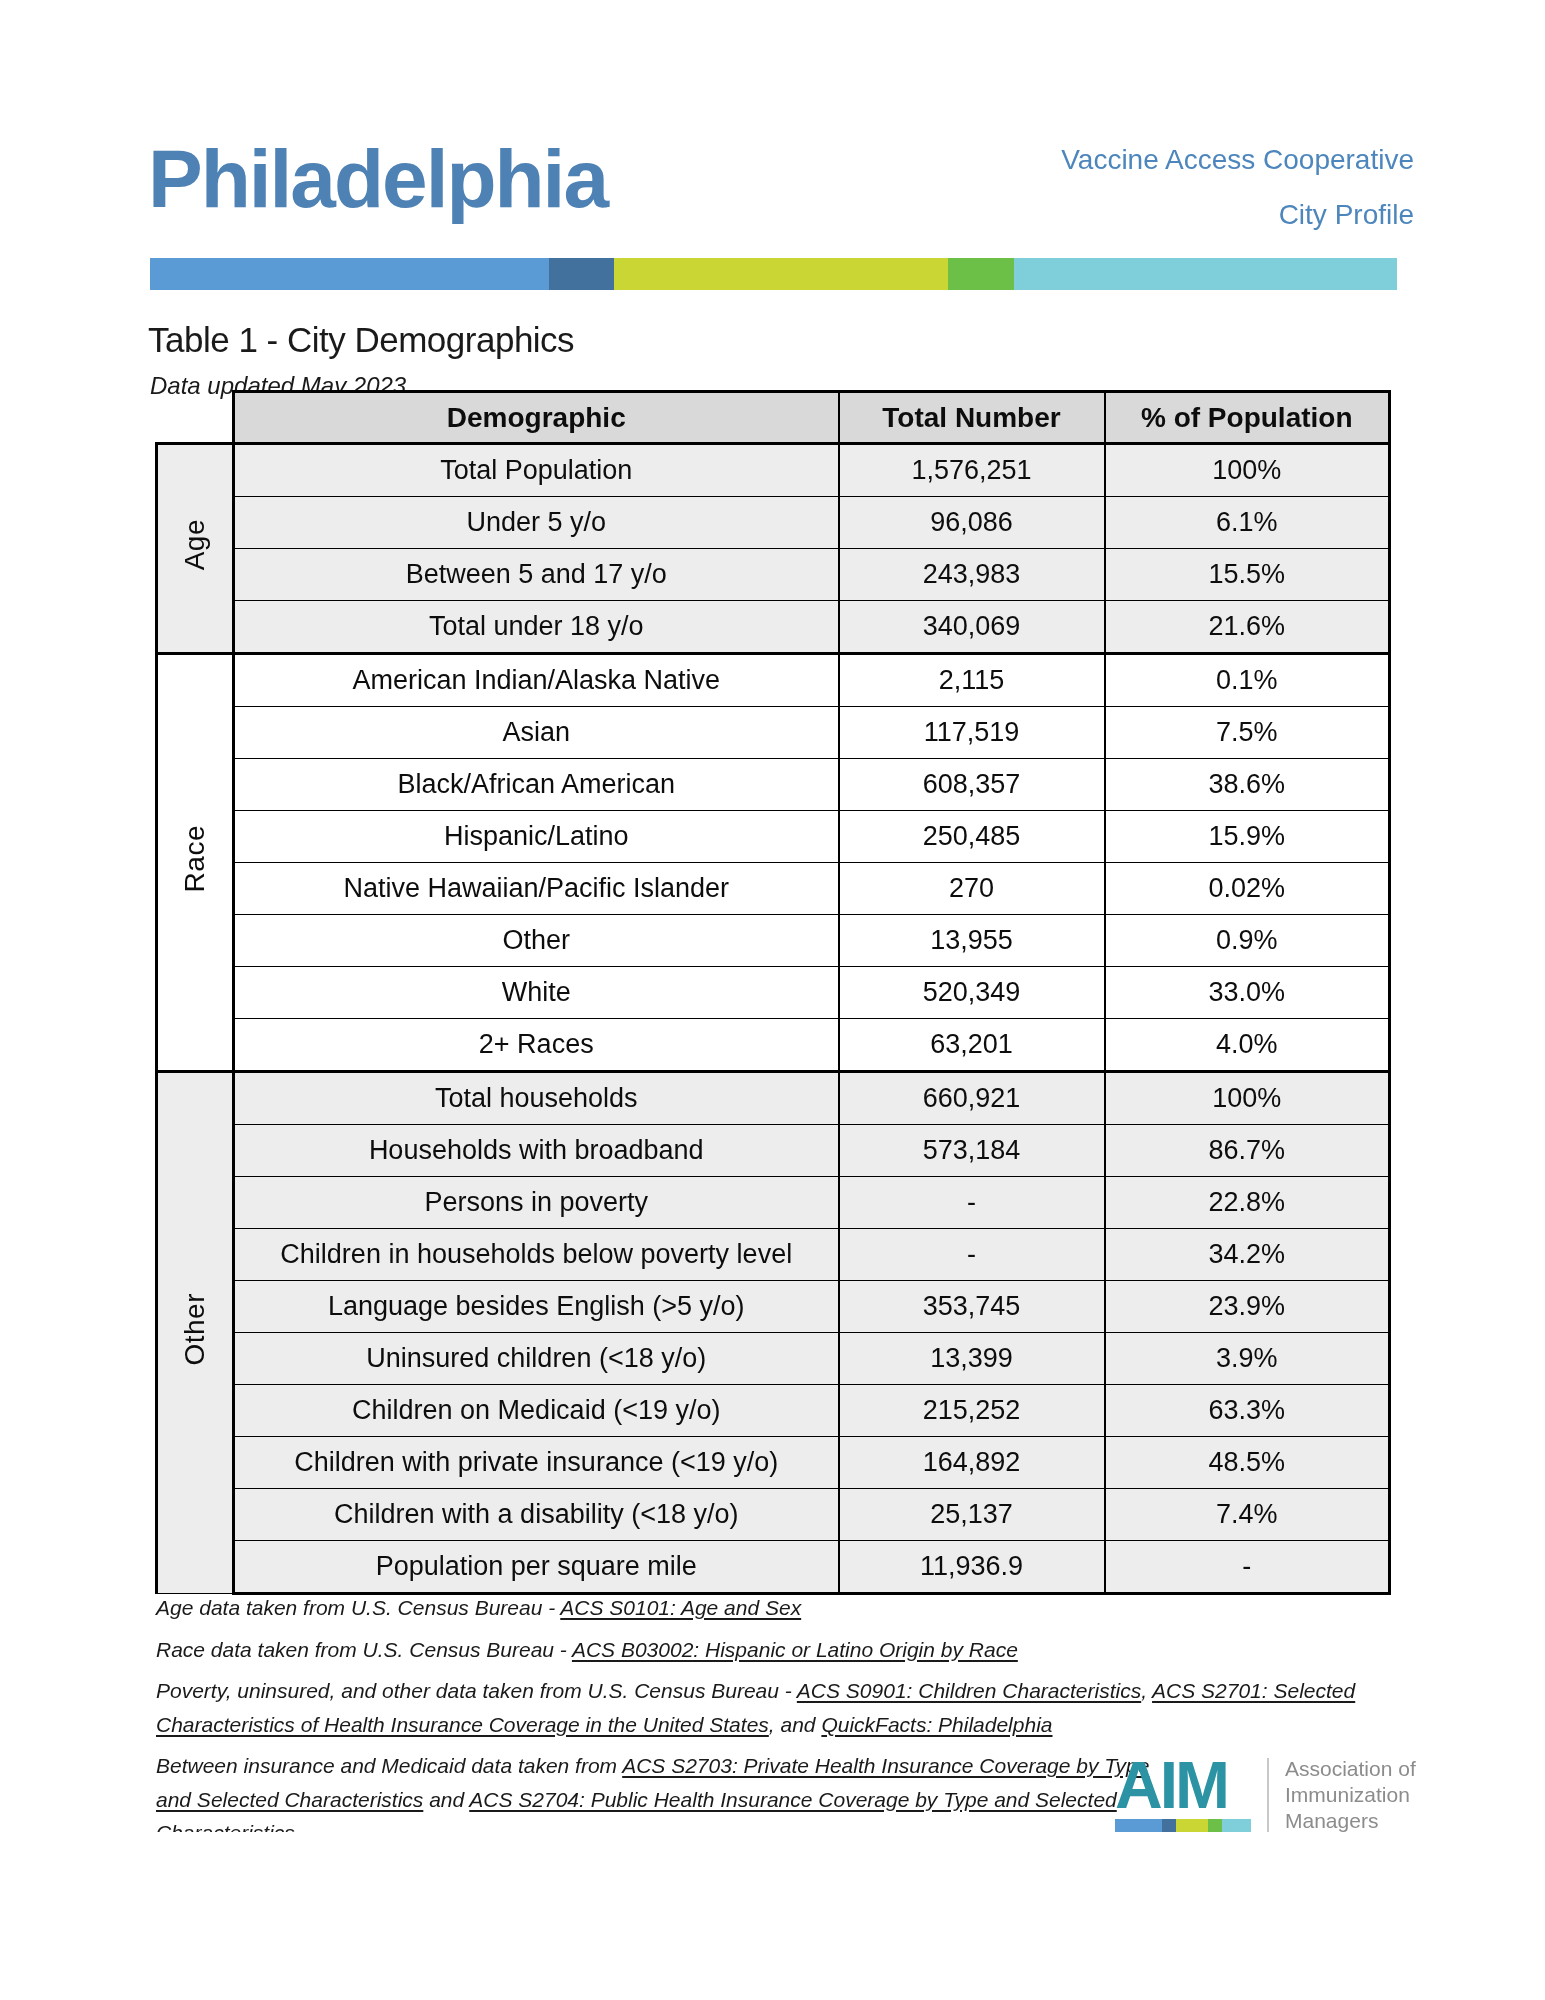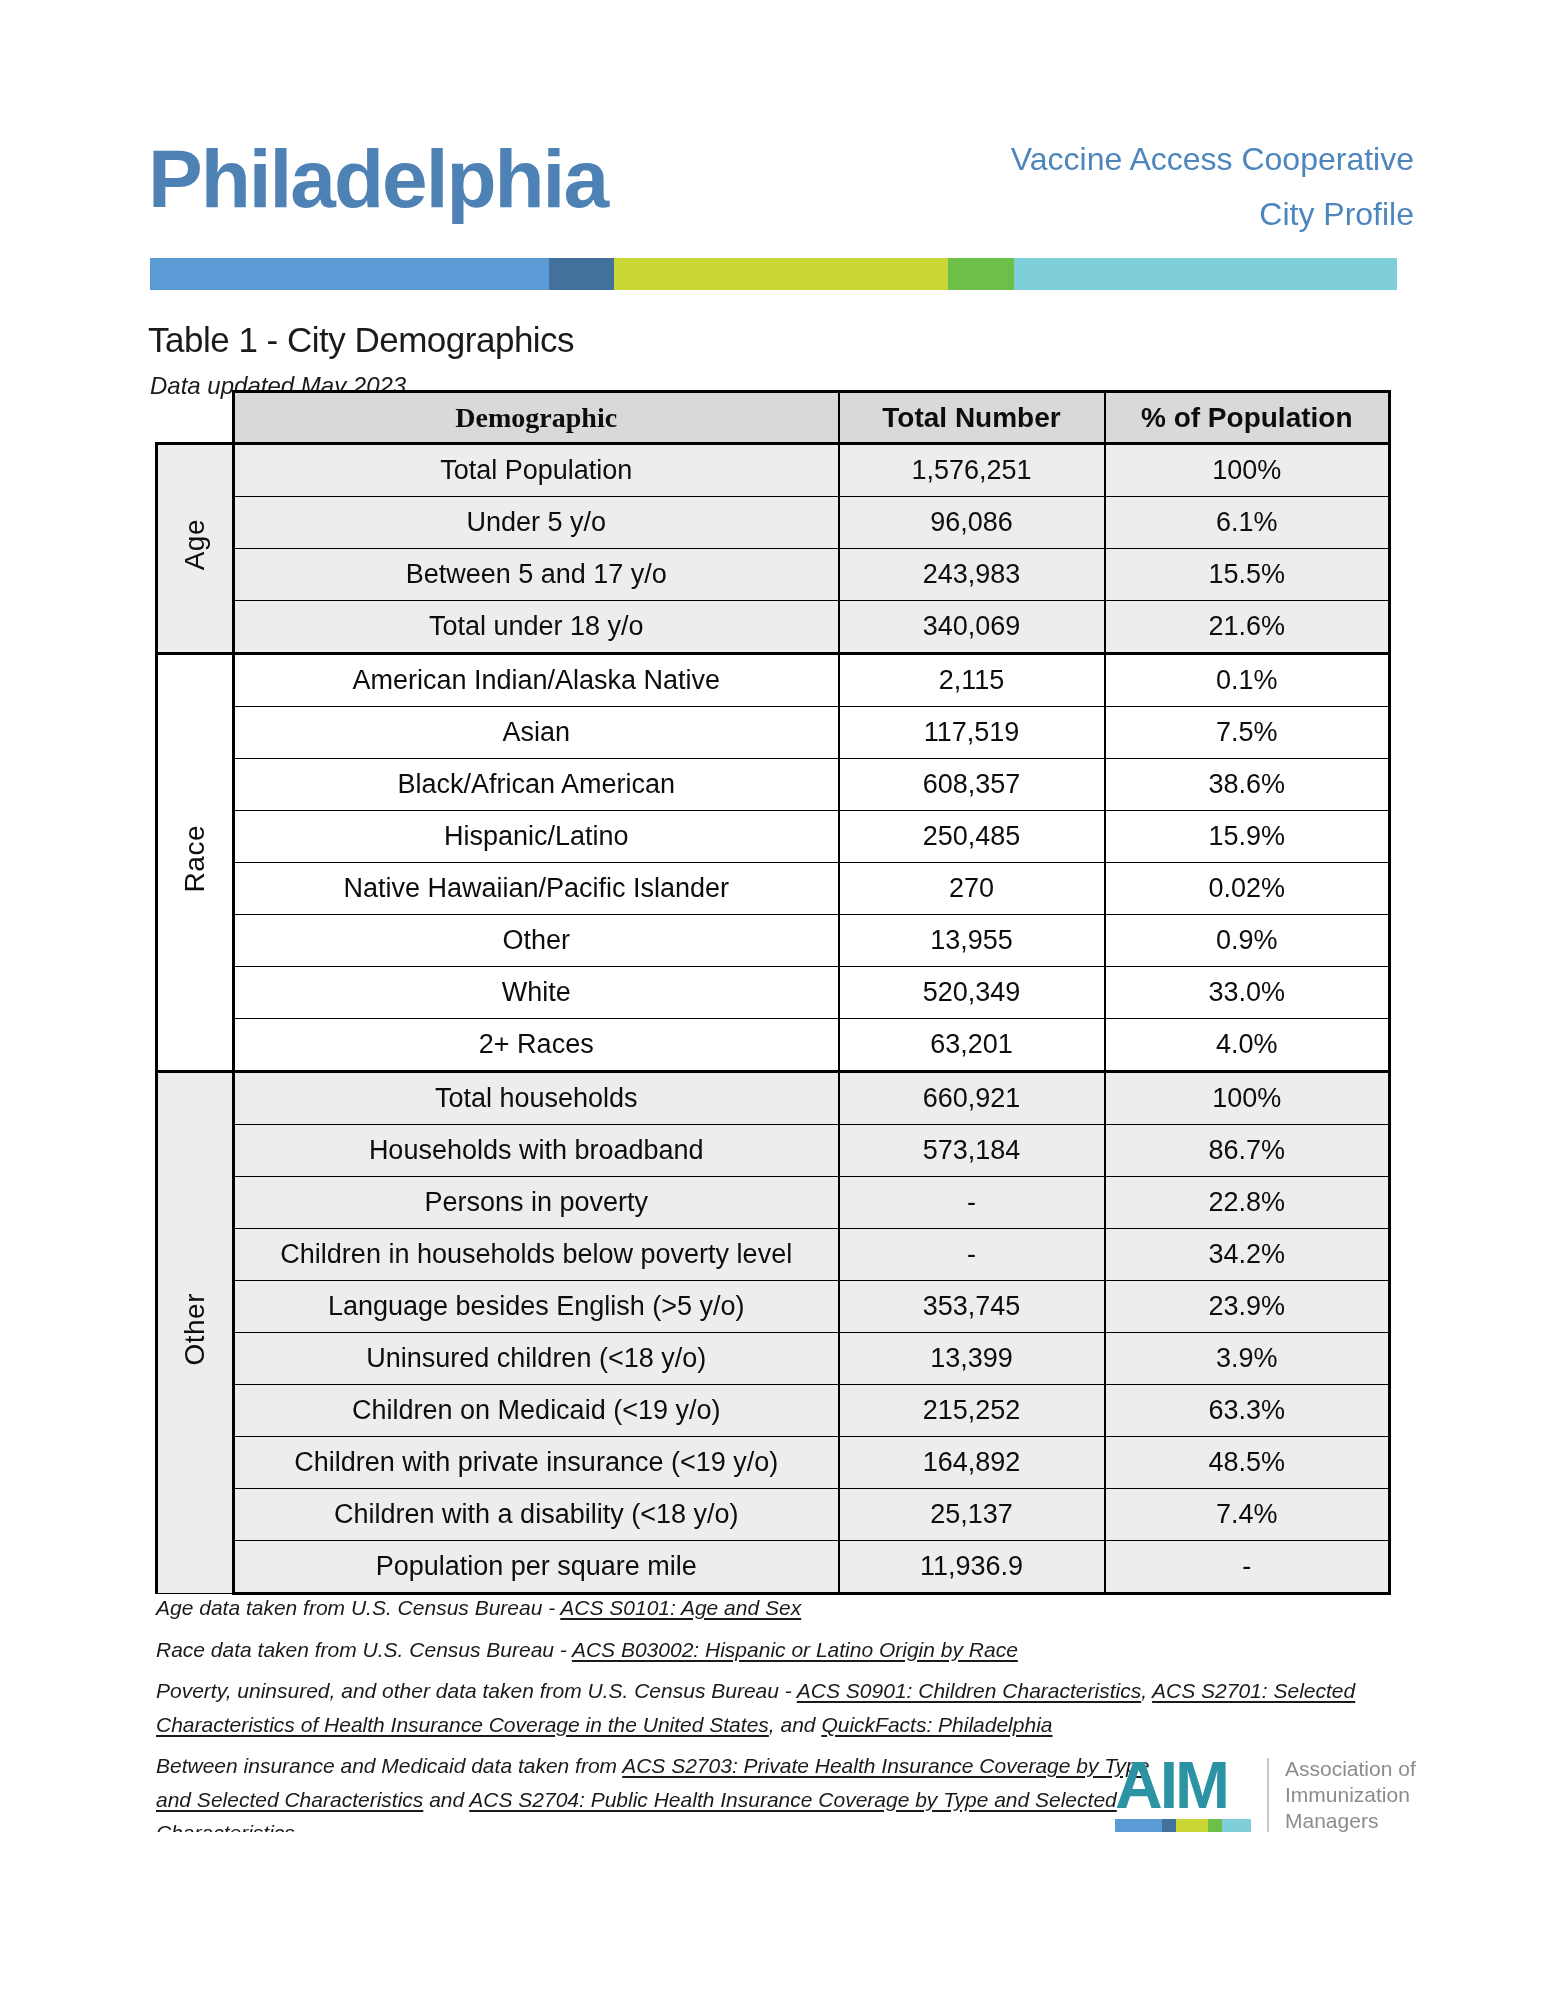--- a/index.html
+++ b/index.html
@@ -12,21 +12,21 @@
     overflow:hidden;
   }
   
   .city-name{
     position:absolute;left:148px;top:138px;
     font-size:82px;font-weight:bold;letter-spacing:-2px;
     color:var(--header_blue);line-height:1;
   }
   .program{
     position:absolute;right:131px;top:132px;
-    text-align:right;font-size:32px;line-height:55px;
+    text-align:right;font-size:28px;line-height:55px;
     color:var(--program_blue);
   }
   .brand-bar{
     position:absolute;left:150px;top:258px;width:1247px;height:32px;
     display:flex;
   }
   .brand-bar>div{height:100%;}
   
   .doc-title{
     position:absolute;left:148px;top:320px;
@@ -45,21 +45,21 @@
   .demo-table td,.demo-table th{
     text-align:center;vertical-align:middle;
     padding:0 6px;overflow:hidden;
   }
   .demo-table thead th{
     height:49px;background:var(--table_header_bg);
     font-weight:bold;font-size:28px;
     border:2px solid #000;
     border-top-width:3px;border-bottom-width:3px;
   }
-  .demo-table thead th:nth-child(2){border-left-width:3px;font-family:Liberation Serif, serif;}
+  .demo-table thead th:nth-child(2){border-left-width:3px;}
   .demo-table thead th:last-child{border-right-width:3px;}
   .demo-table .ghost{border:none;background:transparent;}
   .demo-table tbody td{
     height:51px;
     border:1.5px solid #000;
     border-left-width:2px;border-right-width:2px;
   }
   .demo-table tbody tr.shaded td{background:var(--row_shaded_bg);}
   .demo-table tbody tr.plain td{background:#ffffff;}
   .demo-table tbody tr.section-start td{border-top-width:3px;}

